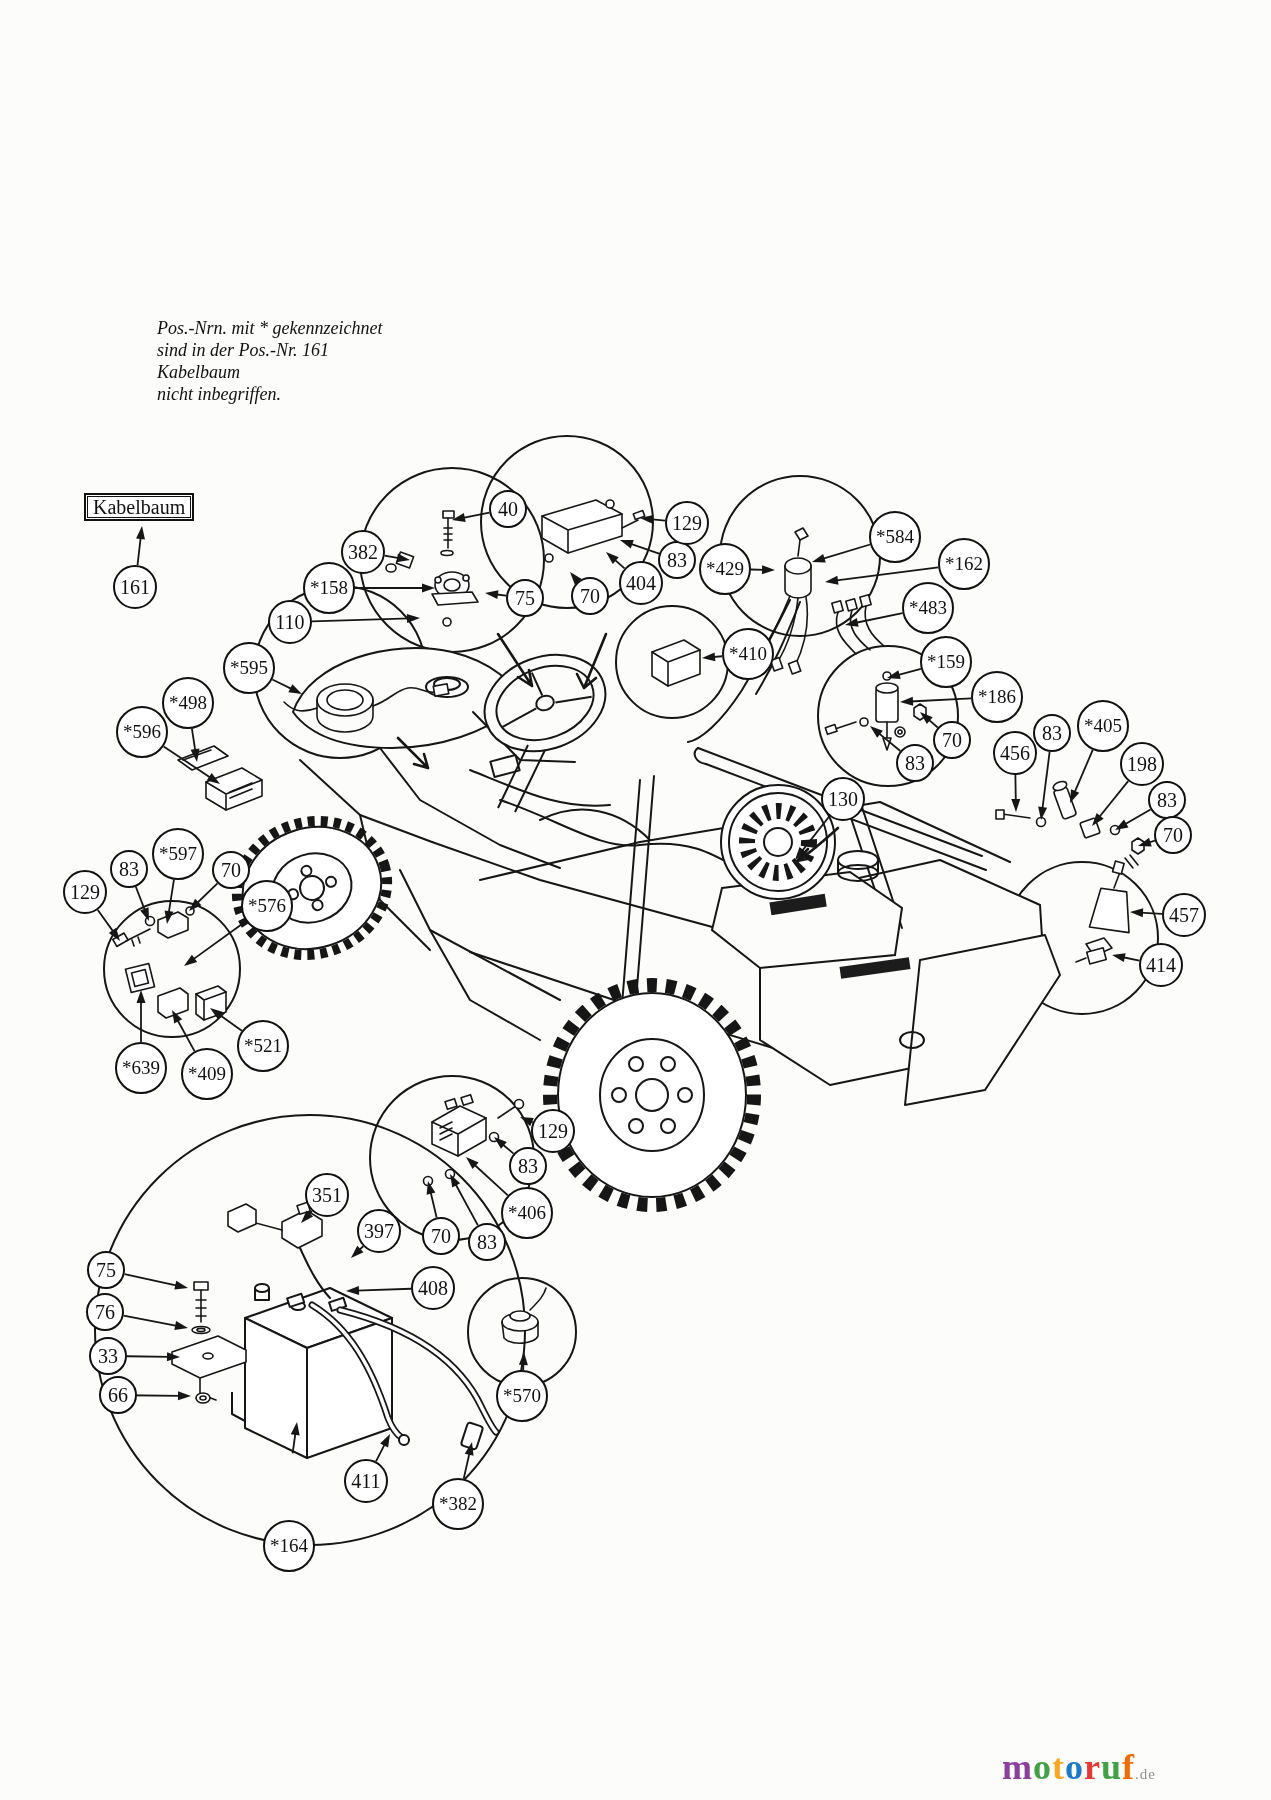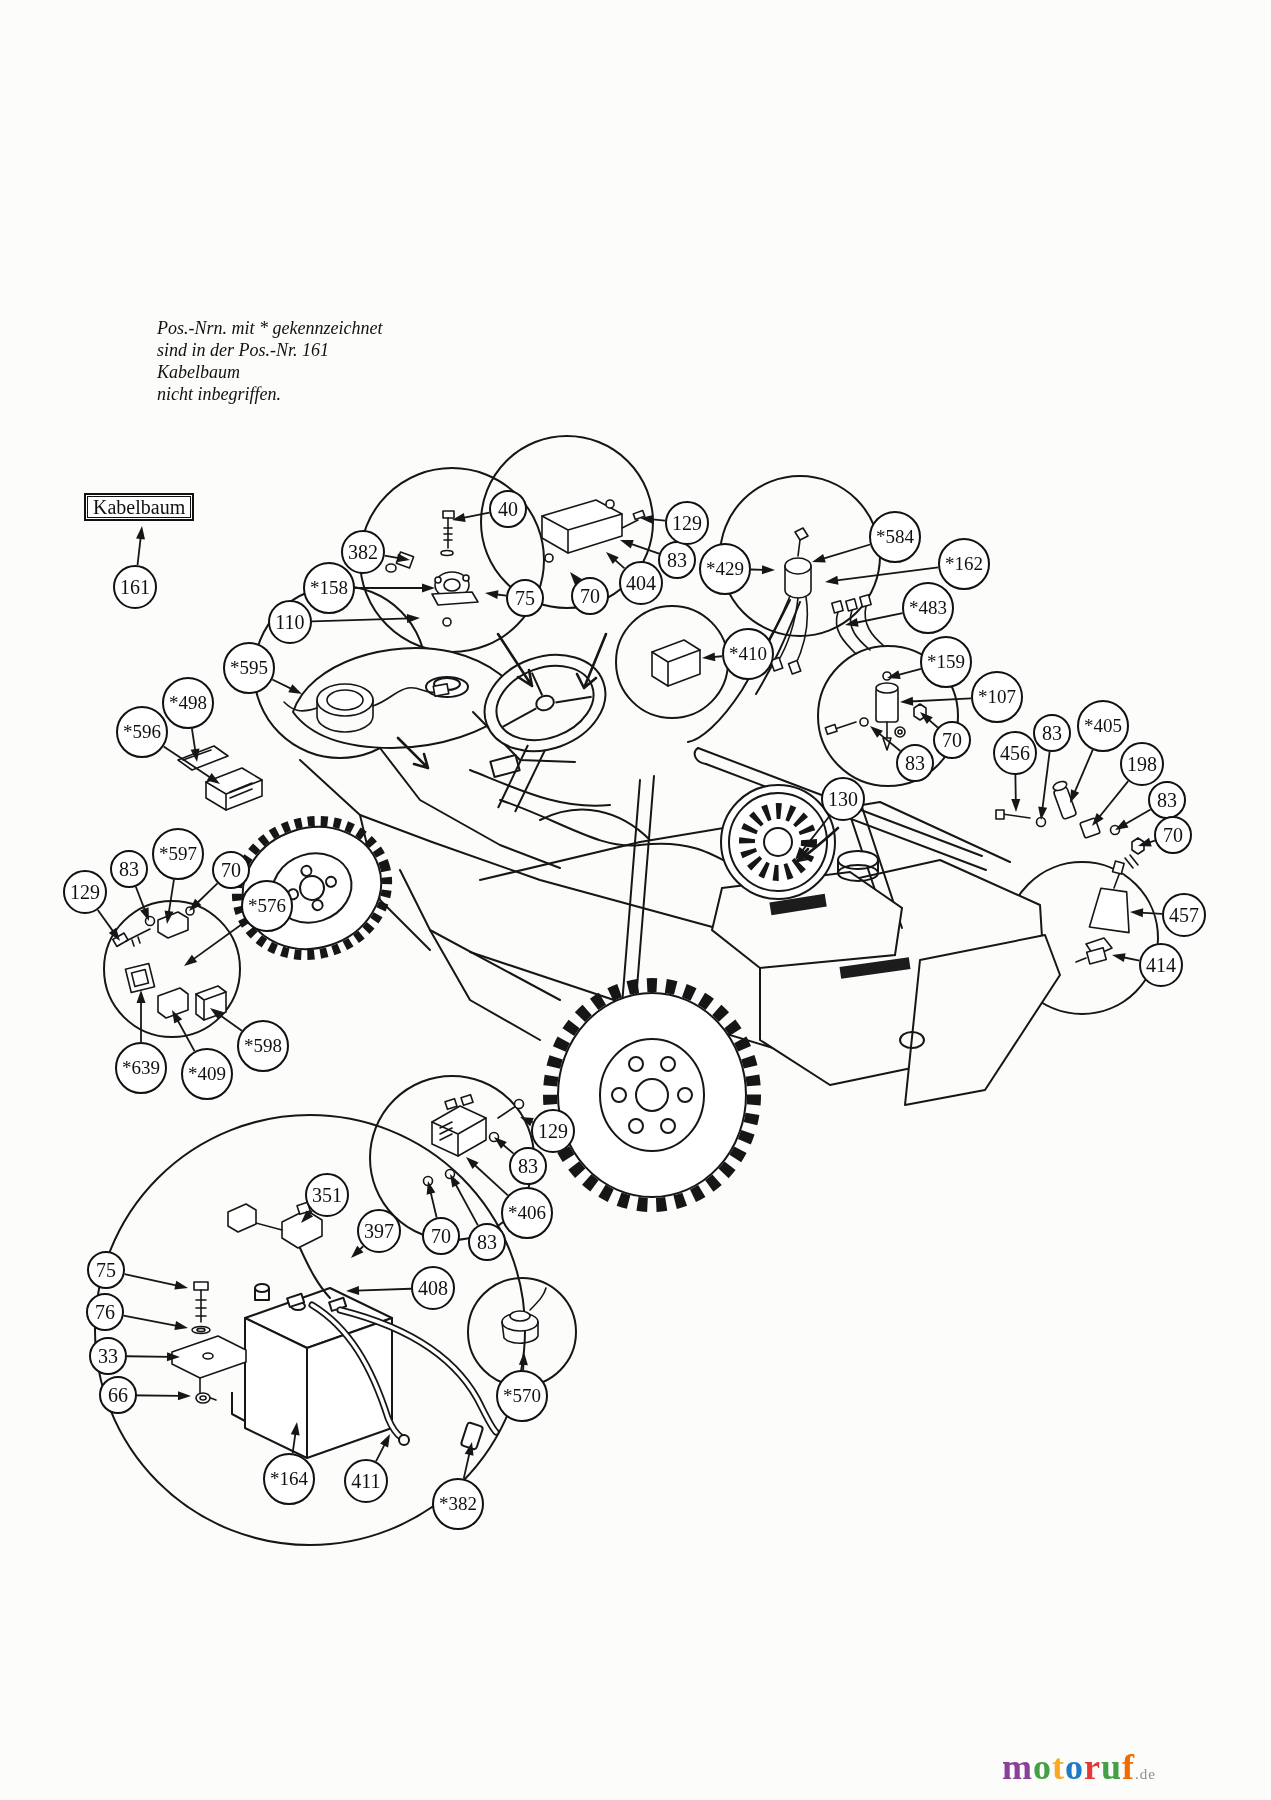--- a/index.html
+++ b/index.html
@@ -419,21 +419,21 @@
       <div class="callout" style="left: 506px; top: 579px; width: 38px; height: 38px;">75</div>
       <div class="callout" style="left: 571px; top: 577px; width: 38px; height: 38px;">70</div>
       <div class="callout" style="left: 619px; top: 561px; width: 44px; height: 44px;">404</div>
       <div class="callout" style="left: 658px; top: 541px; width: 38px; height: 38px;">83</div>
       <div class="callout" style="left: 665px; top: 501px; width: 44px; height: 44px;">129</div>
       <div class="callout small" style="left: 699px; top: 543px; width: 52px; height: 52px;">*429</div>
       <div class="callout small" style="left: 869px; top: 511px; width: 52px; height: 52px;">*584</div>
       <div class="callout small" style="left: 938px; top: 538px; width: 52px; height: 52px;">*162</div>
       <div class="callout small" style="left: 902px; top: 582px; width: 52px; height: 52px;">*483</div>
       <div class="callout small" style="left: 920px; top: 636px; width: 52px; height: 52px;">*159</div>
-      <div class="callout small" style="left: 971px; top: 671px; width: 52px; height: 52px;">*107</div>
+      <div class="callout small" style="left: 971px; top: 671px; width: 52px; height: 52px;">*186</div>
       <div class="callout small" style="left: 722px; top: 628px; width: 52px; height: 52px;">*410</div>
       <div class="callout" style="left: 933px; top: 721px; width: 38px; height: 38px;">70</div>
       <div class="callout" style="left: 896px; top: 744px; width: 38px; height: 38px;">83</div>
       <div class="callout" style="left: 821px; top: 777px; width: 44px; height: 44px;">130</div>
       <div class="callout" style="left: 993px; top: 731px; width: 44px; height: 44px;">456</div>
       <div class="callout" style="left: 1033px; top: 714px; width: 38px; height: 38px;">83</div>
       <div class="callout small" style="left: 1077px; top: 700px; width: 52px; height: 52px;">*405</div>
       <div class="callout" style="left: 1120px; top: 742px; width: 44px; height: 44px;">198</div>
       <div class="callout" style="left: 1148px; top: 781px; width: 38px; height: 38px;">83</div>
       <div class="callout" style="left: 1154px; top: 816px; width: 38px; height: 38px;">70</div>
@@ -442,34 +442,34 @@
       <div class="callout small" style="left: 223px; top: 642px; width: 52px; height: 52px;">*595</div>
       <div class="callout small" style="left: 162px; top: 677px; width: 52px; height: 52px;">*498</div>
       <div class="callout small" style="left: 116px; top: 706px; width: 52px; height: 52px;">*596</div>
       <div class="callout" style="left: 63px; top: 870px; width: 44px; height: 44px;">129</div>
       <div class="callout" style="left: 110px; top: 850px; width: 38px; height: 38px;">83</div>
       <div class="callout small" style="left: 152px; top: 828px; width: 52px; height: 52px;">*597</div>
       <div class="callout" style="left: 212px; top: 851px; width: 38px; height: 38px;">70</div>
       <div class="callout small" style="left: 241px; top: 880px; width: 52px; height: 52px;">*576</div>
       <div class="callout small" style="left: 115px; top: 1042px; width: 52px; height: 52px;">*639</div>
       <div class="callout small" style="left: 181px; top: 1048px; width: 52px; height: 52px;">*409</div>
-      <div class="callout small" style="left: 237px; top: 1020px; width: 52px; height: 52px;">*598</div>
+      <div class="callout small" style="left: 237px; top: 1020px; width: 52px; height: 52px;">*521</div>
       <div class="callout" style="left: 531px; top: 1109px; width: 44px; height: 44px;">129</div>
       <div class="callout" style="left: 509px; top: 1147px; width: 38px; height: 38px;">83</div>
       <div class="callout small" style="left: 501px; top: 1187px; width: 52px; height: 52px;">*406</div>
       <div class="callout" style="left: 422px; top: 1217px; width: 38px; height: 38px;">70</div>
       <div class="callout" style="left: 468px; top: 1223px; width: 38px; height: 38px;">83</div>
       <div class="callout" style="left: 305px; top: 1173px; width: 44px; height: 44px;">351</div>
       <div class="callout" style="left: 357px; top: 1209px; width: 44px; height: 44px;">397</div>
       <div class="callout" style="left: 411px; top: 1266px; width: 44px; height: 44px;">408</div>
       <div class="callout" style="left: 87px; top: 1251px; width: 38px; height: 38px;">75</div>
       <div class="callout" style="left: 86px; top: 1293px; width: 38px; height: 38px;">76</div>
       <div class="callout" style="left: 89px; top: 1337px; width: 38px; height: 38px;">33</div>
       <div class="callout" style="left: 99px; top: 1376px; width: 38px; height: 38px;">66</div>
-      <div class="callout small" style="left: 263px; top: 1453px; width: 52px; height: 52px;">*164</div>
+      <div class="callout small" style="left: 263px; top: 1520px; width: 52px; height: 52px;">*164</div>
       <div class="callout" style="left: 344px; top: 1459px; width: 44px; height: 44px;">411</div>
       <div class="callout small" style="left: 432px; top: 1478px; width: 52px; height: 52px;">*382</div>
       <div class="callout small" style="left: 496px; top: 1370px; width: 52px; height: 52px;">*570</div>
     </div>
 
   <div class="logo">
     <span id="logo-letters"><span style="color: rgb(138, 63, 155);">m</span><span style="color: rgb(67, 160, 71);">o</span><span style="color: rgb(249, 168, 37);">t</span><span style="color: rgb(30, 120, 200);">o</span><span style="color: rgb(229, 57, 53);">r</span><span style="color: rgb(67, 160, 71);">u</span><span style="color: rgb(239, 108, 0);">f</span></span><span class="suffix" style="color: rgb(143, 143, 143);">.de</span>
   </div>
 
 </div>

